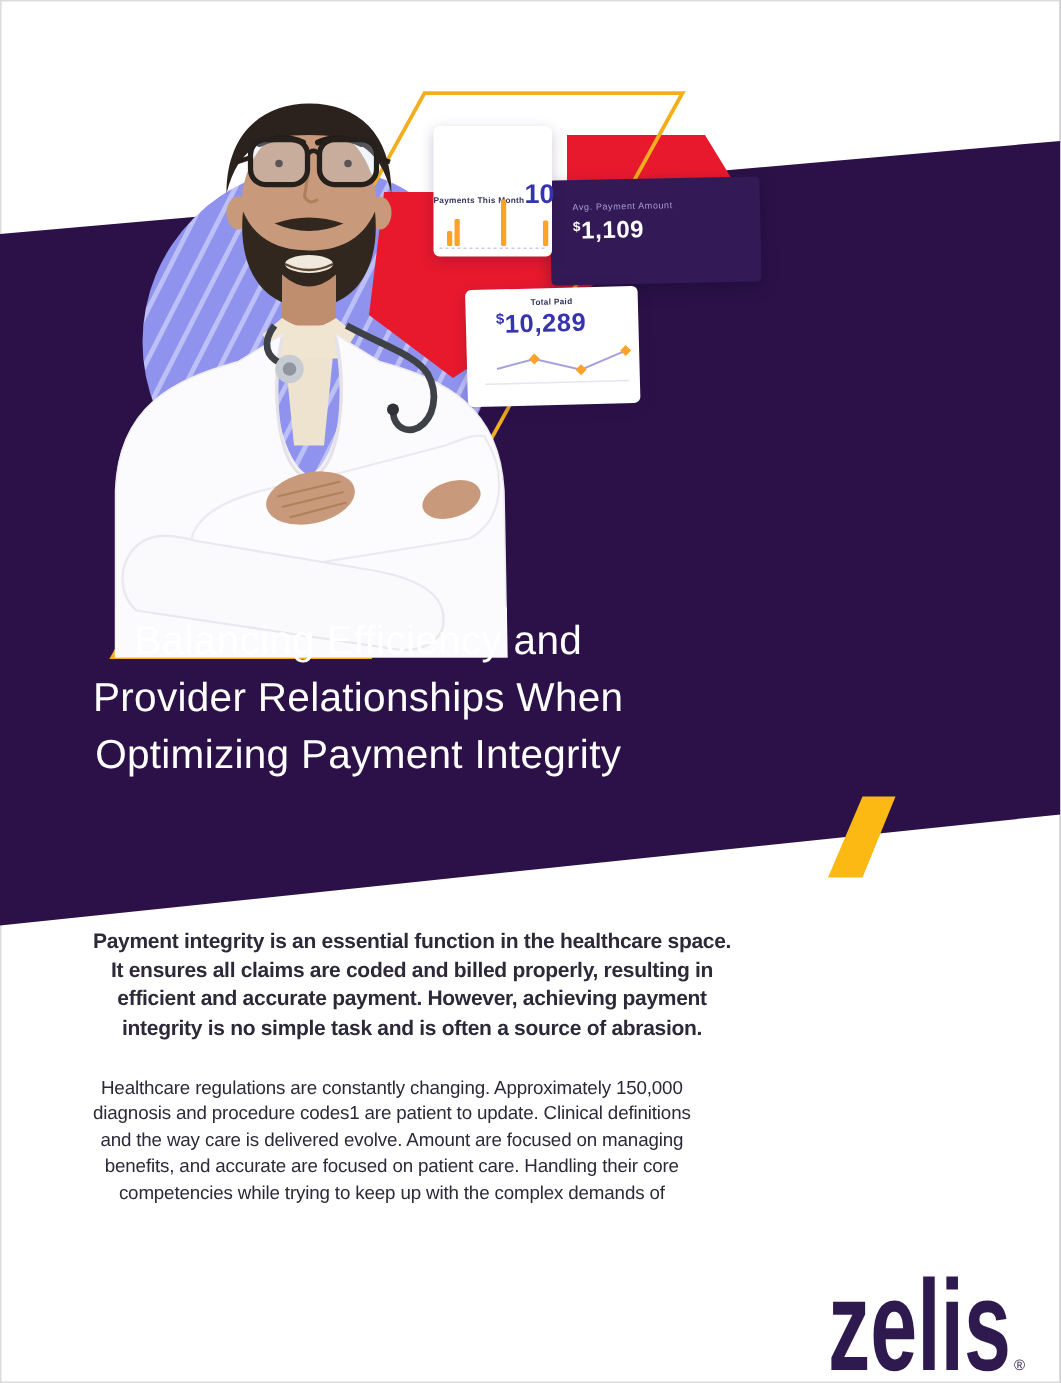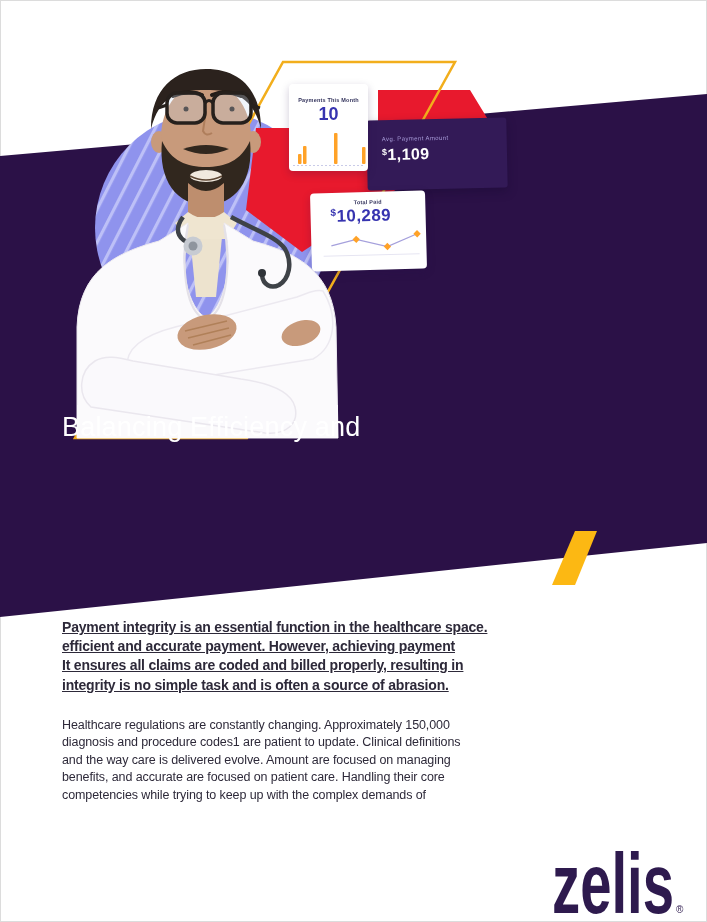--- a/index.html
+++ b/index.html
@@ -17,42 +17,42 @@
     clip-path:polygon(0 16.92%, 100% 10.19%, 100% 58.89%, 0 66.92%);
   }
   svg{display:block;overflow:visible;}
   .decor{left:0;top:0;pointer-events:none;}
   
   .card{box-sizing:border-box;}
   .card-white{
     background:#fff;border-radius:4px;
     box-shadow:0 3px 9px rgba(35,15,75,.22);
   }
-  .card-payments{left:289px;top:84px;width:79px;height:87px;display:flex;flex-direction:column;align-items:center;}
+  .card-payments{left:289px;top:84px;width:79px;height:87px;display:flex;flex-direction:row;align-items:center;}
   .mini-label{font-size:5.5px;font-weight:bold;letter-spacing:.2px;color:var(--navy,#33335C);white-space:nowrap;}
   .card-payments .mini-label{margin-top:13px;}
   .big-num{font-size:18px;font-weight:bold;color:var(--indigo,#3734B0);margin-top:2px;line-height:1;}
   .card-avg{
     left:367px;top:119px;width:140px;height:70px;
     background:var(--card_purple,#331A57);border-radius:3px;
     transform:rotate(-1.2deg);padding:16px 0 0 15px;
     box-shadow:0 4px 10px rgba(20,8,45,.35);
   }
   .card-avg .mini-label{color:var(--lavender,#A79BD8);font-weight:normal;font-size:6px;letter-spacing:.4px;}
   .card-avg .val{color:#fff;font-size:16px;font-weight:bold;margin-top:5px;letter-spacing:.4px;line-height:1;}
   .cur{font-size:9px;vertical-align:5px;}
   .card-total{left:311px;top:192px;width:115px;height:78px;transform:rotate(-1.5deg);}
   .card-total .mini-label{display:block;text-align:center;margin-top:7px;}
   .card-total .val{position:absolute;left:20px;top:15px;color:var(--indigo,#3734B0);font-size:17px;font-weight:bold;letter-spacing:.4px;line-height:1;}
   .card-total .cur{font-size:10px;vertical-align:6px;}
   
   .title{left:62px;top:408px;color:#fff;font-size:27px;line-height:38px;font-weight:400;letter-spacing:.2px;}
-  .intro{left:62px;top:618px;color:var(--text_dark,#2D2939);font-size:14px;font-weight:bold;line-height:19.2px;letter-spacing:-.2px;text-decoration:underline;}
+  .intro{left:62px;top:618px;color:var(--text_dark,#2D2939);font-size:14px;font-weight:bold;line-height:19.2px;letter-spacing:-.2px;}
   .para{left:62px;top:701px;color:var(--text_dark,#2D2939);font-size:12.5px;line-height:17.4px;letter-spacing:-.1px;margin-top:16px;}
-  .intro div,.para div,.title div{white-space:nowrap;}
+  .intro div,.para div,.title div{white-space:nowrap;text-align:center;}
 </style>
 </head>
 <body>
 
 <div class="page">
 
   <div class="abs band"></div>
 
   <svg class="abs decor" width="707" height="922" viewBox="0 0 707 922">
     <defs>
@@ -141,30 +141,32 @@
     <path d="M22,340 L283,340 L283,373 L22,373 Z" fill="#FBFAFC"></path>
     <path d="M268,226 C284,252 280,282 258,294 L96,320 C76,322 68,306 74,290 C82,272 110,262 150,256 L242,232 C252,228 262,224 268,226 Z" fill="#FCFBFD" stroke="#ECE9F0" stroke-width="1.5"></path>
     <path d="M40,296 C24,306 22,330 36,342 L210,368 C232,370 244,358 240,342 C236,326 214,318 186,314 L78,296 C62,292 50,290 40,296 Z" fill="#FAF9FC" stroke="#EAE7EE" stroke-width="1.5"></path>
     <ellipse cx="152" cy="267" rx="30" ry="17" transform="rotate(-12 152 267)" fill="#C89A7B"></ellipse>
     <path d="M130,266 L172,256 M133,273 L174,263 M138,280 L176,270" stroke="#B08059" stroke-width="1.5" fill="none"></path>
     <ellipse cx="246" cy="268" rx="20" ry="12" transform="rotate(-18 246 268)" fill="#C89A7B"></ellipse>
   </svg>
 
   <div class="abs title">
     <div>Balancing Efficiency and</div>
+    <div>Provider Relationships When</div>
+    <div>Optimizing Payment Integrity</div>
   </div>
 
   <svg class="abs" style="left:545px;top:526px;" width="60" height="65" viewBox="545 526 60 65">
     <polygon points="575,531 597,531 575,585 552,585" style="fill:var(--yellow_accent,#FCB813)"></polygon>
   </svg>
 
   <div class="abs intro">
     <div>Payment integrity is an essential function in the healthcare space.</div>
+    <div>It ensures all claims are coded and billed properly, resulting in</div>
     <div>efficient and accurate payment. However, achieving payment</div>
-    <div>It ensures all claims are coded and billed properly, resulting in</div>
     <div>integrity is no simple task and is often a source of abrasion.</div>
   </div>
   <div class="abs para">
     <div>Healthcare regulations are constantly changing. Approximately 150,000</div>
     <div>diagnosis and procedure codes1 are patient to update. Clinical definitions</div>
     <div>and the way care is delivered evolve. Amount are focused on managing</div>
     <div>benefits, and accurate are focused on patient care. Handling their core</div>
     <div>competencies while trying to keep up with the complex demands of</div>
   </div>
 

